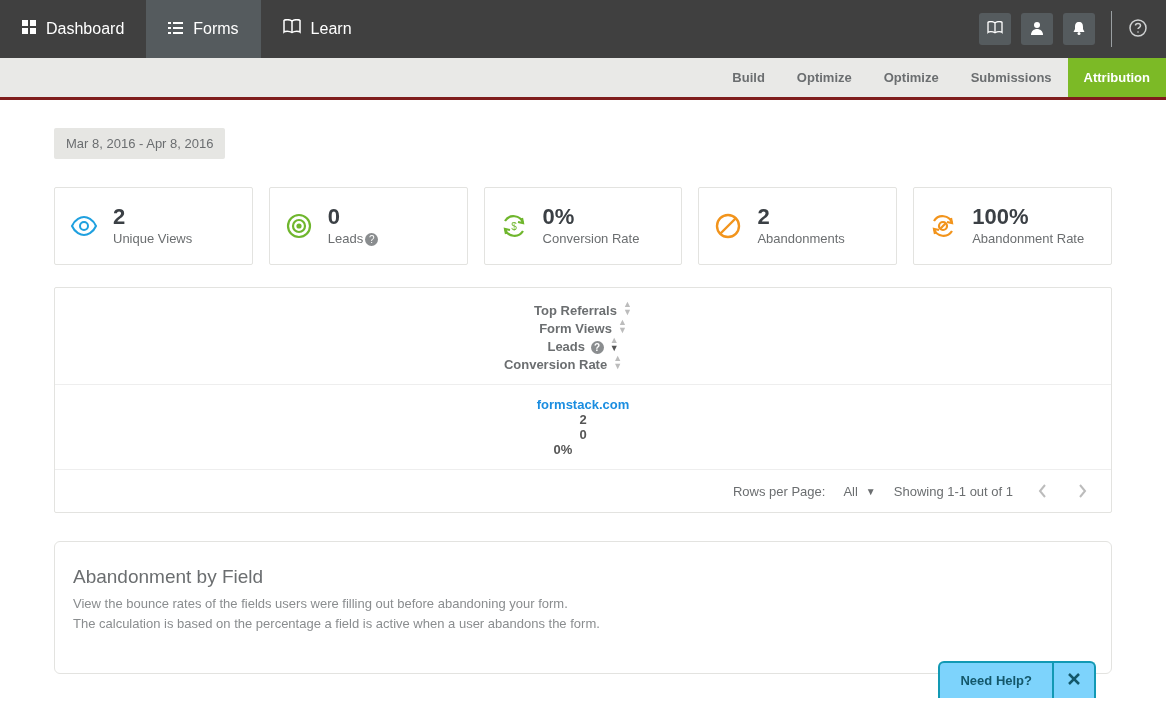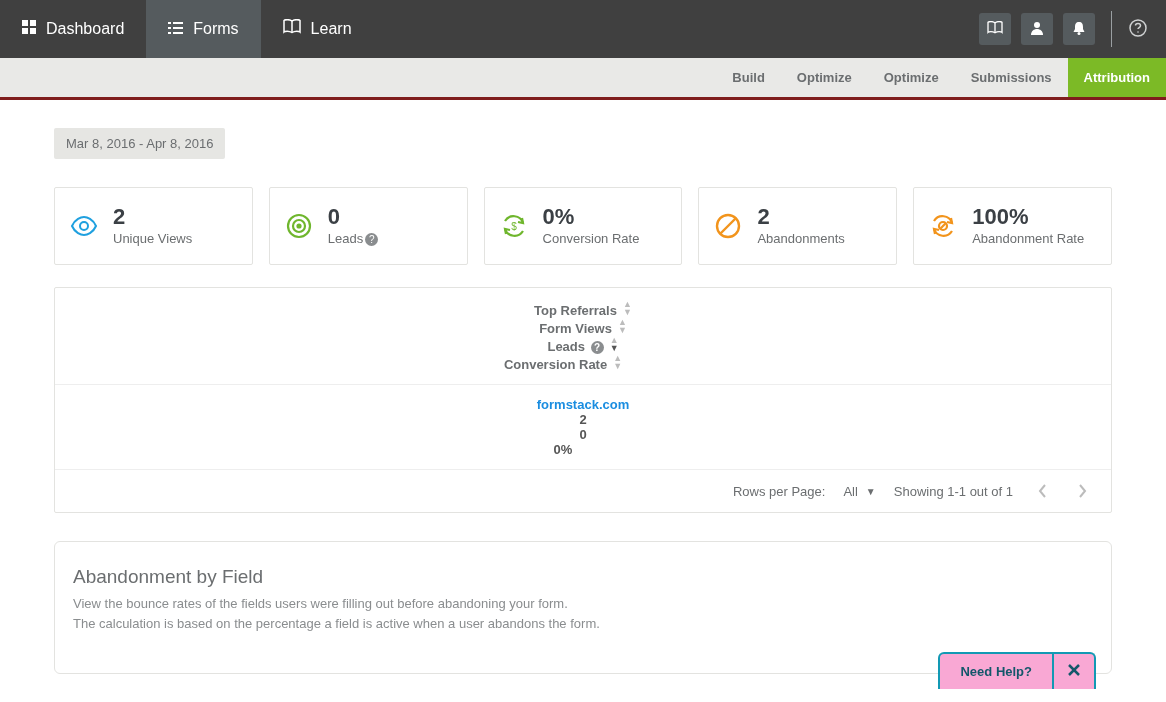--- a/index.html
+++ b/index.html
@@ -47,21 +47,21 @@
   .select-ish { display:inline-flex; align-items:center; gap:8px; cursor:pointer; }
   .chev { width:22px; height:22px; display:flex; align-items:center; justify-content:center; color:#bcbcbc; cursor:pointer; }
 
   
   .aband-box { border:1px solid #e3e3e0; border-radius:6px; margin-top:28px; padding:24px 18px 40px 18px; }
   .aband-box h3 { font-size:19px; color:#6b6e70; font-weight:400; margin-bottom:6px;}
   .aband-box .desc { color:#8a8d8f; font-size:13px; line-height:1.5; }
   .aband-msg { text-align:center; font-size:23px; font-weight:700; color:#3d5866; margin-top:50px; }
 
   
-  .need-help { position:fixed; bottom:13px; right:70px; display:flex; border:2px solid #1299b4; border-bottom:none; border-radius:6px 6px 0 0; overflow:hidden; background:#f9a8d4; }
+  .need-help { position:fixed; bottom:4px; right:70px; display:flex; border:2px solid #1299b4; border-bottom:none; border-radius:6px 6px 0 0; overflow:hidden; background:#7dd3fc; }
   .need-help .lbl { padding:10px 20px; color:#13576a; font-weight:700; cursor:pointer; }
   .need-help .close { padding:10px 14px; border-left:2px solid #1299b4; cursor:pointer; color:#13576a; display:flex; align-items:center; }
 </style>
 </head>
 <body>
 
 <div class="topbar">
   <div class="nav">
     <div class="nav-item">
       <span class="icon-wrap">

